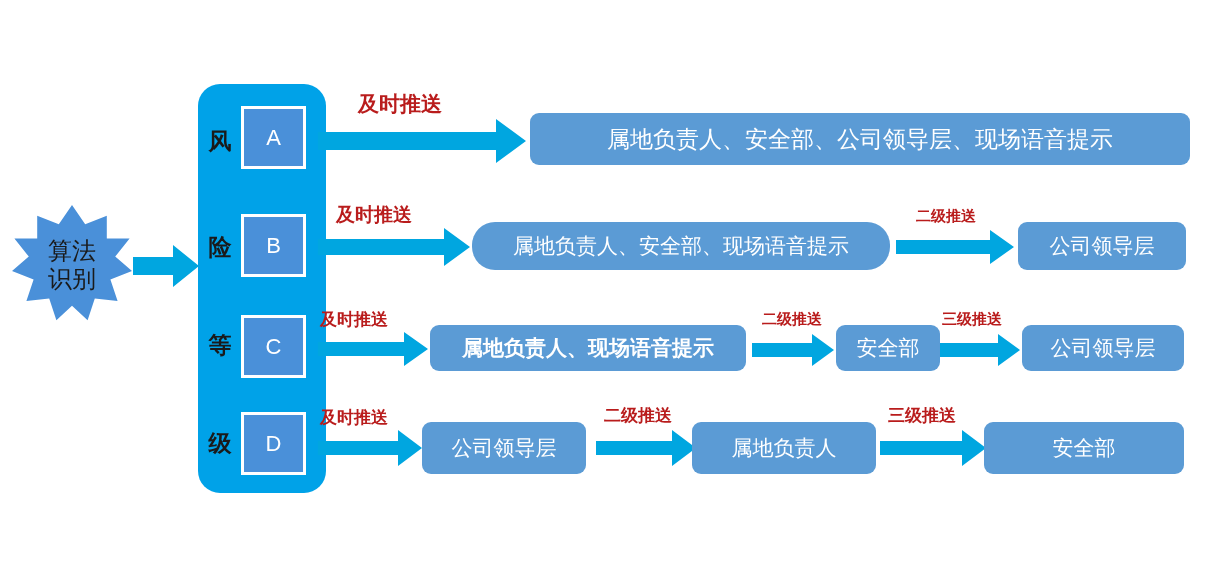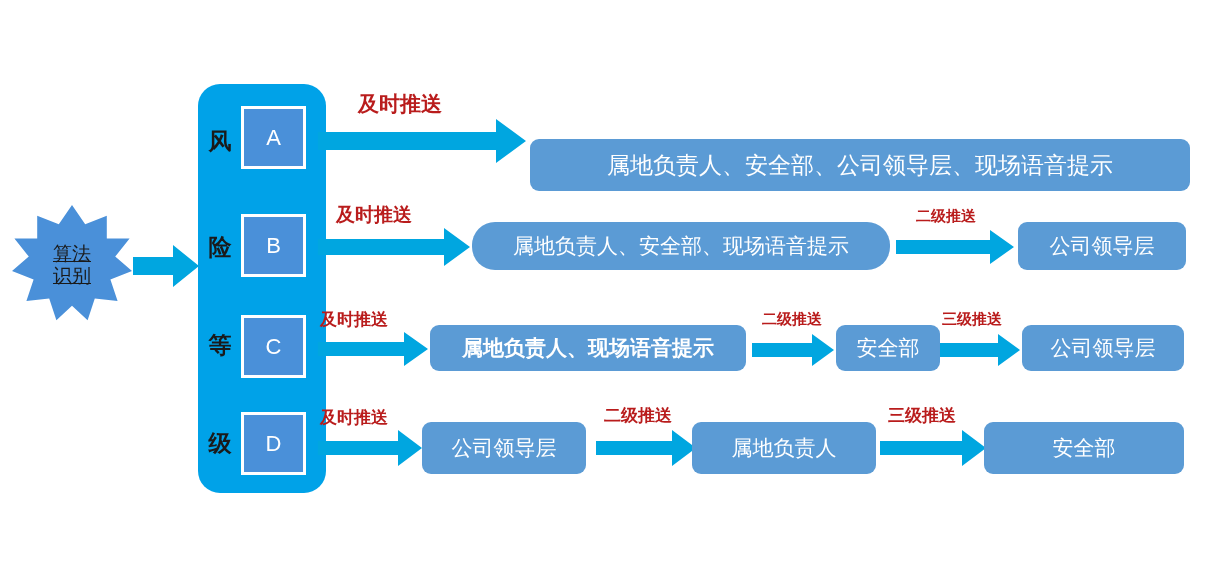--- a/index.html
+++ b/index.html
@@ -20,23 +20,22 @@
     clip-path:polygon(
       50% 0%, 61% 16%, 79% 9%, 79% 28%, 98% 28%,
       86% 43%, 100% 55%, 82% 62%, 88% 80%, 69% 78%,
       63% 96%, 50% 84%, 37% 96%, 31% 78%, 12% 80%,
       18% 62%, 0% 55%, 14% 43%, 2% 28%, 21% 28%,
       21% 9%, 39% 16%
     );
     display:flex;align-items:center;justify-content:center;
   }
   .star-label{
-    color:#1a1a1a;font-size:19px;line-height:1.15;text-align:left;
+    color:#1a1a1a;font-size:24px;line-height:1.15;text-align:left;
     font-weight:400;
-    text-decoration:underline;
   }
 
   
   .risk-column{
     position:absolute;left:198px;top:84px;width:128px;height:409px;
     background:#00a2e8;border-radius:22px;
   }
   .risk-vert-label{
     position:absolute;left:203px;width:34px;
     color:#1a1a1a;font-size:23px;font-weight:700;text-align:center;
@@ -93,21 +92,21 @@
   <div class="grade-box" style="top:214px;">B</div>
   <div class="grade-box" style="top:315px;">C</div>
   <div class="grade-box" style="top:412px;">D</div>
 
   <div class="caption" style="left:358px;top:90px;font-size:21px;">及时推送</div>
   <div class="arrow" style="left:318px;top:119px;">
     <svg width="208" height="44" viewBox="0 0 208 44">
       <polygon points="0,13 178,13 178,0 208,22 178,44 178,31 0,31" fill="#00a6e0"></polygon>
     </svg>
   </div>
-  <div class="box" style="left:530px;top:113px;width:660px;height:52px;font-size:23px;margin-top:26px;">属地负责人、安全部、公司领导层、现场语音提示</div>
+  <div class="box" style="left:530px;top:113px;width:660px;height:52px;font-size:23px;">属地负责人、安全部、公司领导层、现场语音提示</div>
 
   <div class="caption" style="left:336px;top:202px;font-size:19px;">及时推送</div>
   <div class="arrow" style="left:318px;top:228px;">
     <svg width="152" height="38" viewBox="0 0 152 38">
       <polygon points="0,11 126,11 126,0 152,19 126,38 126,27 0,27" fill="#00a6e0"></polygon>
     </svg>
   </div>
   <div class="box" style="left:472px;top:222px;width:418px;height:48px;font-size:21px;border-radius:23px;">属地负责人、安全部、现场语音提示</div>
 
   <div class="caption" style="left:916px;top:207px;font-size:15px;">二级推送</div>

